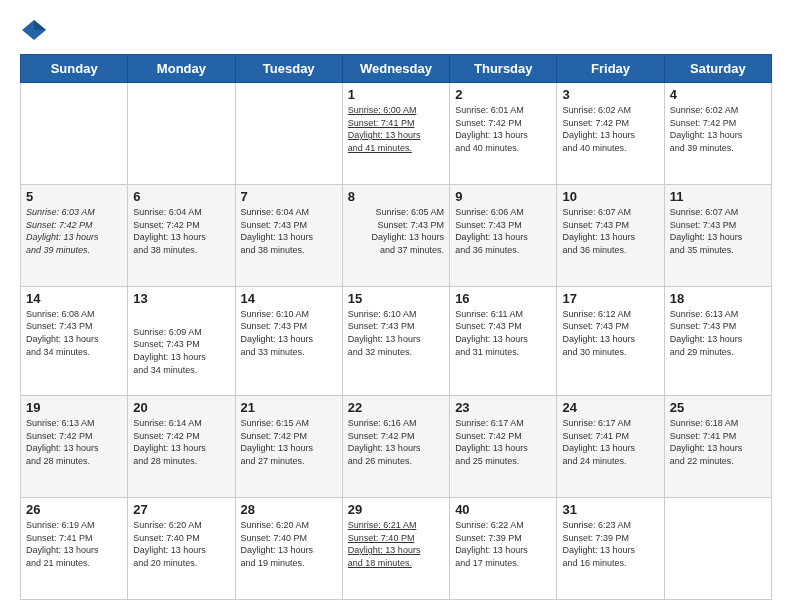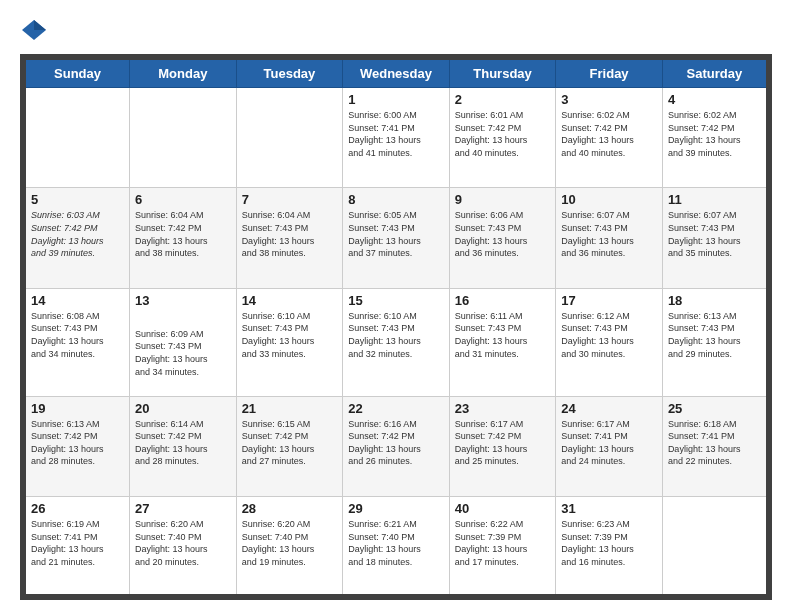--- a/index.html
+++ b/index.html
@@ -55,21 +55,21 @@
       font-weight: normal;
       color: #222;
       line-height: 1.1;
     }
     .calendar-subtitle {
       font-size: 15px;
       color: #444;
     }
     .calendar {
       flex: 1;
-      border: 6px solid #404040;
+      border: 1px solid #404040;
       border-collapse: collapse;
       width: 100%;
       table-layout: fixed;
     }
     .calendar thead tr th {
       background: #2563a8;
       color: #fff;
       font-size: 13px;
       font-weight: bold;
       padding: 6px 4px;
@@ -137,21 +137,21 @@
           <th>Saturday</th>
         </tr>
     </thead>
     <tbody>
     <tr>
           <td class="empty-cell"></td>
           <td class="empty-cell"></td>
           <td class="empty-cell"></td>
           <td>
             <span class="day-number">1</span>
-            <div class="day-info" style="white-space: pre-line;">Sunrise: 6:00 AM
+            <div class="day-info" style="white-space: pre-line; text-decoration: underline;">Sunrise: 6:00 AM
 Sunset: 7:41 PM
 Daylight: 13 hours
 and 41 minutes.</div>
           </td>
           <td>
             <span class="day-number">2</span>
             <div class="day-info" style="white-space: pre-line;">Sunrise: 6:01 AM
 Sunset: 7:42 PM
 Daylight: 13 hours
 and 40 minutes.</div>
@@ -188,21 +188,21 @@
           </td>
           <td>
             <span class="day-number">7</span>
             <div class="day-info" style="white-space: pre-line;">Sunrise: 6:04 AM
 Sunset: 7:43 PM
 Daylight: 13 hours
 and 38 minutes.</div>
           </td>
           <td>
             <span class="day-number">8</span>
-            <div class="day-info" style="white-space: pre-line;">Sunrise: 6:05 AM
+            <div class="day-info" style="white-space: pre-line; text-align: right;">Sunrise: 6:05 AM
 Sunset: 7:43 PM
 Daylight: 13 hours
 and 37 minutes.</div>
           </td>
           <td>
             <span class="day-number">9</span>
             <div class="day-info" style="white-space: pre-line;">Sunrise: 6:06 AM
 Sunset: 7:43 PM
 Daylight: 13 hours
 and 36 minutes.</div>
@@ -341,21 +341,21 @@
           </td>
           <td>
             <span class="day-number">28</span>
             <div class="day-info" style="white-space: pre-line;">Sunrise: 6:20 AM
 Sunset: 7:40 PM
 Daylight: 13 hours
 and 19 minutes.</div>
           </td>
           <td>
             <span class="day-number">29</span>
-            <div class="day-info" style="white-space: pre-line;">Sunrise: 6:21 AM
+            <div class="day-info" style="white-space: pre-line; text-decoration: underline;">Sunrise: 6:21 AM
 Sunset: 7:40 PM
 Daylight: 13 hours
 and 18 minutes.</div>
           </td>
           <td>
             <span class="day-number">40</span>
             <div class="day-info" style="white-space: pre-line;">Sunrise: 6:22 AM
 Sunset: 7:39 PM
 Daylight: 13 hours
 and 17 minutes.</div>

